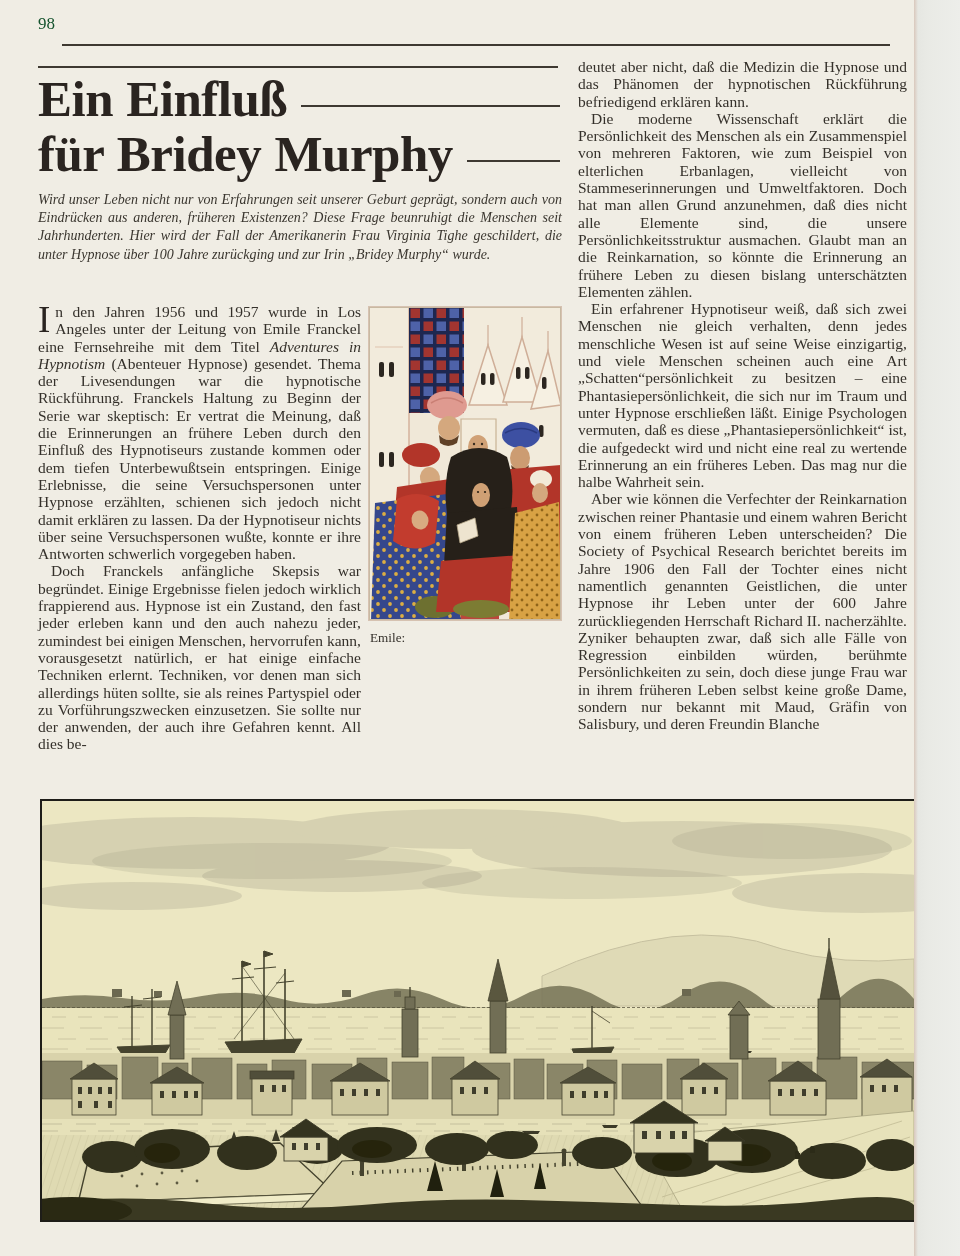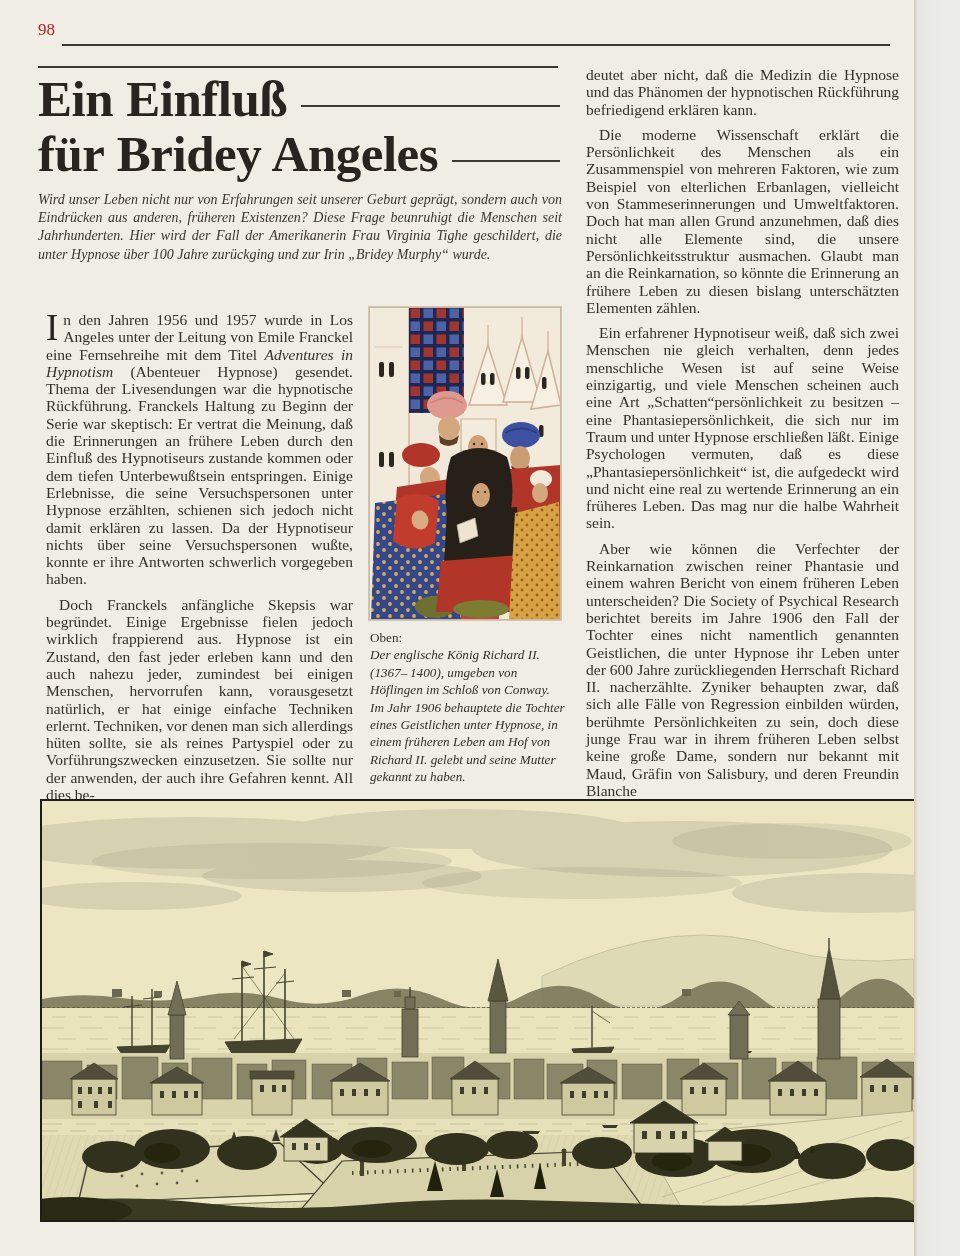--- a/index.html
+++ b/index.html
@@ -1,29 +1,29 @@
 <!DOCTYPE html>
 <html lang="de"><head>
 <meta charset="utf-8">
 <style>
   html,body{margin:0;padding:0;}
   body{width:960px;height:1256px;background:#e9eae5;font-family:"Liberation Serif","DejaVu Serif",serif;}
   .page{position:relative;width:960px;height:1256px;background:#f0ede4;overflow:hidden;}
   .page-edge{position:absolute;top:0;right:0;width:46px;height:1256px;
     background:linear-gradient(90deg,#d9c8bc 0,#e6e7e2 4px,#e9eae5 14px,#edeeea 100%);}
-  .pageno{position:absolute;left:38px;top:20px;font-size:17px;color:#b91c1c;}
+  .pageno{position:absolute;left:38px;top:14px;font-size:17px;color:#14532d;}
   .rule{position:absolute;height:2px;background:#3e3931;}
   .rule-top{left:62px;top:44px;width:828px;}
   .rule-head{left:38px;top:66px;width:520px;}
   .title{position:absolute;left:38px;top:72px;width:522px;color:#2a2420;}
   .title-line{display:flex;align-items:baseline;font-weight:bold;font-size:51px;line-height:55px;letter-spacing:-0.5px;word-spacing:1px;white-space:nowrap;}
   .title-fill{flex:1;border-bottom:2.5px solid #3e3931;margin-left:14px;transform:translateY(-9px);}
   .intro{position:absolute;left:38px;top:191px;width:524px;font-style:italic;font-size:14px;line-height:18.2px;color:#3a362f;text-align:justify;}
   .col{position:absolute;font-size:15.5px;line-height:17.3px;color:#34302a;text-align:justify;hyphens:auto;}
-  .col p{margin:8px;}
+  .col p{margin:0;}
   .col p.indent{text-indent:13px;font-family:Liberation Serif, serif;}
   .left-col{left:38px;top:303px;width:323px;}
   .right-col{left:578px;top:58px;width:329px;}
   .dropcap{float:left;font-size:37px;line-height:31px;padding:1px 5px 0 0;color:#2a2420;}
   .ital{font-style:italic;}
   .miniature{position:absolute;left:368px;top:306px;width:192px;height:313px;border:1px solid #d6c2b1;box-sizing:content-box;background:#f0e8d8;}
   .miniature svg{display:block;}
   .fig-caption{position:absolute;left:370px;top:629px;width:196px;font-size:13.2px;line-height:17.4px;color:#34302a;}
   .fig-caption .cap-label{font-style:normal;display:block;}
   .fig-caption .cap-text{font-style:italic;}
@@ -38,21 +38,21 @@
   <div class="pageno">98</div>
   <div class="rule rule-top"></div>
   <div class="rule rule-head"></div>
 
   <div class="title">
     <div class="title-line">
       <span>Ein Einfluß</span>
       <span class="title-fill"></span>
     </div>
     <div class="title-line">
-      <span>für Bridey Angeles</span>
+      <span>für Bridey Murphy</span>
       <span class="title-fill"></span>
     </div>
   </div>
 
   <div class="intro">Wird unser Leben nicht nur von Erfahrungen seit unserer Geburt geprägt, sondern auch von Eindrücken aus anderen, früheren Existenzen? Diese Frage beunruhigt die Menschen seit Jahrhunderten. Hier wird der Fall der Amerikanerin Frau Virginia Tighe geschildert, die unter Hypnose über 100 Jahre zurückging und zur Irin „Bridey Murphy“ wurde.</div>
 
   <div class="col left-col">
     <p><span class="dropcap">I</span><span>n den Jahren 1956 und 1957 wurde in Los Angeles unter der Leitung von Emile Franckel eine Fernsehreihe mit dem Titel </span><span class="ital">Adventures in Hypnotism</span><span> (Abenteuer Hypnose) gesendet. Thema der Livesendungen war die hypnotische Rückführung. Franckels Haltung zu Beginn der Serie war skeptisch: Er vertrat die Meinung, daß die Erinnerungen an frühere Leben durch den Einfluß des Hypnotiseurs zustande kommen oder dem tiefen Unterbewußtsein entspringen. Einige Erlebnisse, die seine Versuchspersonen unter Hypnose erzählten, schienen sich jedoch nicht damit erklären zu lassen. Da der Hypnotiseur nichts über seine Versuchspersonen wußte, konnte er ihre Antworten schwerlich vorgegeben haben.</span></p>
     <p class="indent">Doch Franckels anfängliche Skepsis war begründet. Einige Ergebnisse fielen jedoch wirklich frappierend aus. Hypnose ist ein Zustand, den fast jeder erleben kann und den auch nahezu jeder, zumindest bei einigen Menschen, hervorrufen kann, vorausgesetzt natürlich, er hat einige einfache Techniken erlernt. Techniken, vor denen man sich allerdings hüten sollte, sie als reines Partyspiel oder zu Vorführungszwecken einzusetzen. Sie sollte nur der anwenden, der auch ihre Gefahren kennt. All dies be-</p>
   </div>
@@ -174,21 +174,21 @@
 
       <ellipse cx="172" cy="172" rx="11" ry="9" fill="#f2ead8"></ellipse>
       <ellipse cx="171" cy="186" rx="8" ry="10" fill="#d4a87e"></ellipse>
       <path d="M146,206 L190,195 L192,313 L140,313 Z" fill="url(#m-goldpat)"></path>
       <ellipse cx="112" cy="302" rx="28" ry="9" fill="#7c7c33"></ellipse>
       <rect x="0.5" y="0.5" width="191" height="312" fill="none" stroke="#c8b9a2" stroke-width="1"></rect>
     </svg>
   </div>
 
   <div class="fig-caption">
-    <span class="cap-label">Oben:</span><span class="cap-text">Der englische König Richard II. (1367– 1400), umgeben von Höflingen im Schloß von Conway. Im Jahr 1906 behauptete die Tochter eines Geistlichen unter Hypnose, in einem früheren Leben am Hof von Richard II. gelebt und seine Mutter gekannt zu haben.</span>
+    <span class="cap-label">Emile:</span>
   </div>
 
   <div class="col right-col">
     <p>deutet aber nicht, daß die Medizin die Hypnose und das Phänomen der hypnotischen Rückführung befriedigend erklären kann.</p>
     <p class="indent">Die moderne Wissenschaft erklärt die Persönlichkeit des Menschen als ein Zusammenspiel von mehreren Faktoren, wie zum Beispiel von elterlichen Erbanlagen, vielleicht von Stammeserinnerungen und Umweltfaktoren. Doch hat man allen Grund anzunehmen, daß dies nicht alle Elemente sind, die unsere Persönlichkeitsstruktur ausmachen. Glaubt man an die Reinkarnation, so könnte die Erinnerung an frühere Leben zu diesen bislang unterschätzten Elementen zählen.</p>
     <p class="indent">Ein erfahrener Hypnotiseur weiß, daß sich zwei Menschen nie gleich verhalten, denn jedes menschliche Wesen ist auf seine Weise einzigartig, und viele Menschen scheinen auch eine Art „Schatten“persönlichkeit zu besitzen – eine Phantasiepersönlichkeit, die sich nur im Traum und unter Hypnose erschließen läßt. Einige Psychologen vermuten, daß es diese „Phantasiepersönlichkeit“ ist, die aufgedeckt wird und nicht eine real zu wertende Erinnerung an ein früheres Leben. Das mag nur die halbe Wahrheit sein.</p>
     <p class="indent">Aber wie können die Verfechter der Reinkarnation zwischen reiner Phantasie und einem wahren Bericht von einem früheren Leben unterscheiden? Die Society of Psychical Research berichtet bereits im Jahre 1906 den Fall der Tochter eines nicht namentlich genannten Geistlichen, die unter Hypnose ihr Leben unter der 600 Jahre zurückliegenden Herrschaft Richard II. nacherzählte. Zyniker behaupten zwar, daß sich alle Fälle von Regression einbilden würden, berühmte Persönlichkeiten zu sein, doch diese junge Frau war in ihrem früheren Leben selbst keine große Dame, sondern nur bekannt mit Maud, Gräfin von Salisbury, und deren Freundin Blanche</p>
   </div>
 
   <div class="panorama">

